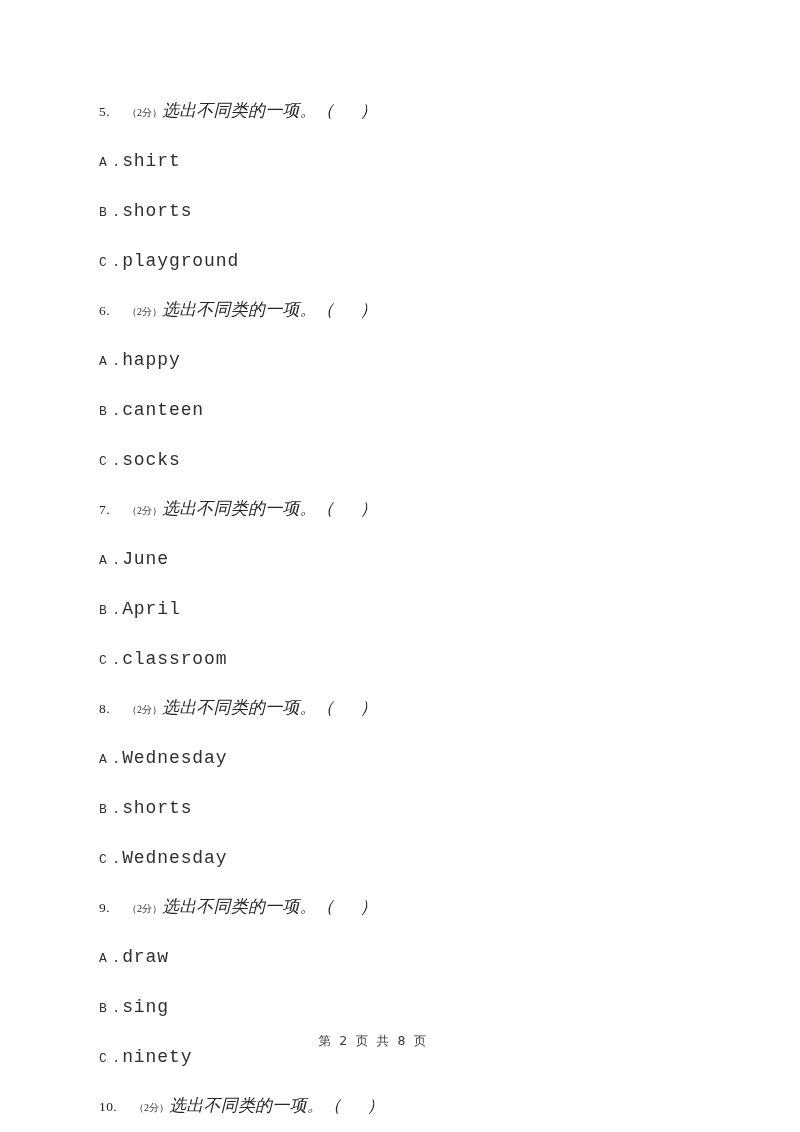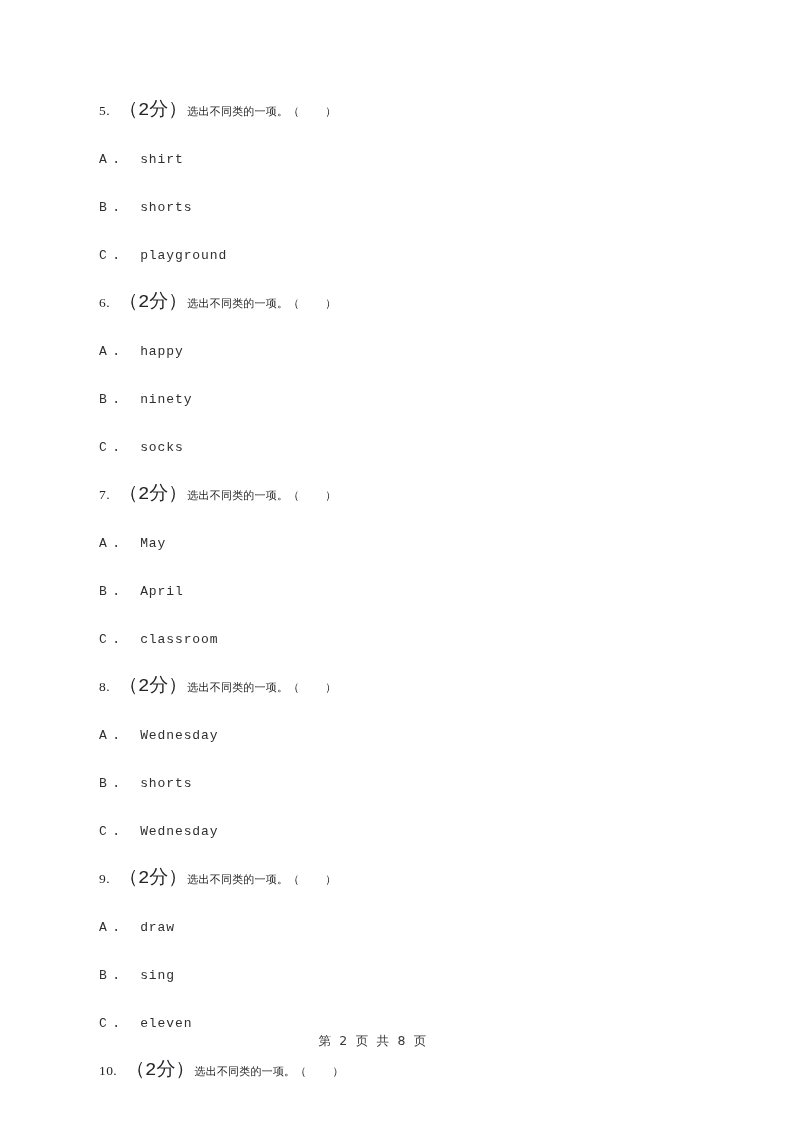--- a/index.html
+++ b/index.html
@@ -43,26 +43,28 @@
   }
   .question:first-child { margin-top: 0; }
 
   .q-num {
     font-family: "Liberation Serif", "DejaVu Serif", serif;
     letter-spacing: 0.4px;
     margin-right: 9px;
   }
   .q-text {
     font-family: "DejaVu Sans", "Liberation Sans", sans-serif;
-    font-size: 11px;
+    font-size: 17px;
     letter-spacing: 0.2px;
+    font-style: italic;
   }
   .q-score {
-    font-family: Liberation Mono, monospace;
-    font-size: 19px;
+    font-family: Liberation Serif, serif;
+    font-size: 10px;
+    margin-left: 8px;
   }
   .q-blank {
     display: inline-block;
     width: 26px;
   }
 
   
   .option {
     display: flex;
     align-items: baseline;
@@ -77,23 +79,23 @@
     font-size: 13px;
     letter-spacing: 0.5px;
   }
   .opt-dot {
     font-family: "Liberation Mono", "DejaVu Sans Mono", monospace;
     font-size: 13px;
     margin: 0 2px 0 5px;
   }
   .opt-text {
     font-family: "Liberation Mono", "DejaVu Sans Mono", monospace;
-    font-size: 13px;
+    font-size: 18px;
     letter-spacing: 0.9px;
-    margin-left: 18px;
+    margin-left: 0;
   }
 
   
   .option.first-opt { margin-top: 28px; }
   
   .question.after-opt { margin-top: 26px; }
 
   
   .footer {
     position: absolute;
@@ -142,92 +144,92 @@
         <span class="q-text">）</span>
       </div>
       <div class="option first-opt">
         <span class="opt-letter">A</span>
         <span class="opt-dot">.</span>
         <span class="opt-text">happy</span>
       </div>
       <div class="option">
         <span class="opt-letter">B</span>
         <span class="opt-dot">.</span>
+        <span class="opt-text">canteen</span>
+      </div>
+      <div class="option">
+        <span class="opt-letter">C</span>
+        <span class="opt-dot">.</span>
+        <span class="opt-text">socks</span>
+      </div>
+      <div class="question after-opt">
+        <span class="q-num">7.</span>
+        <span class="q-score">（2分）</span>
+        <span class="q-text">选出不同类的一项。（</span>
+        <span class="q-blank"></span>
+        <span class="q-text">）</span>
+      </div>
+      <div class="option first-opt">
+        <span class="opt-letter">A</span>
+        <span class="opt-dot">.</span>
+        <span class="opt-text">June</span>
+      </div>
+      <div class="option">
+        <span class="opt-letter">B</span>
+        <span class="opt-dot">.</span>
+        <span class="opt-text">April</span>
+      </div>
+      <div class="option">
+        <span class="opt-letter">C</span>
+        <span class="opt-dot">.</span>
+        <span class="opt-text">classroom</span>
+      </div>
+      <div class="question after-opt">
+        <span class="q-num">8.</span>
+        <span class="q-score">（2分）</span>
+        <span class="q-text">选出不同类的一项。（</span>
+        <span class="q-blank"></span>
+        <span class="q-text">）</span>
+      </div>
+      <div class="option first-opt">
+        <span class="opt-letter">A</span>
+        <span class="opt-dot">.</span>
+        <span class="opt-text">Wednesday</span>
+      </div>
+      <div class="option">
+        <span class="opt-letter">B</span>
+        <span class="opt-dot">.</span>
+        <span class="opt-text">shorts</span>
+      </div>
+      <div class="option">
+        <span class="opt-letter">C</span>
+        <span class="opt-dot">.</span>
+        <span class="opt-text">Wednesday</span>
+      </div>
+      <div class="question after-opt">
+        <span class="q-num">9.</span>
+        <span class="q-score">（2分）</span>
+        <span class="q-text">选出不同类的一项。（</span>
+        <span class="q-blank"></span>
+        <span class="q-text">）</span>
+      </div>
+      <div class="option first-opt">
+        <span class="opt-letter">A</span>
+        <span class="opt-dot">.</span>
+        <span class="opt-text">draw</span>
+      </div>
+      <div class="option">
+        <span class="opt-letter">B</span>
+        <span class="opt-dot">.</span>
+        <span class="opt-text">sing</span>
+      </div>
+      <div class="option">
+        <span class="opt-letter">C</span>
+        <span class="opt-dot">.</span>
         <span class="opt-text">ninety</span>
-      </div>
-      <div class="option">
-        <span class="opt-letter">C</span>
-        <span class="opt-dot">.</span>
-        <span class="opt-text">socks</span>
-      </div>
-      <div class="question after-opt">
-        <span class="q-num">7.</span>
-        <span class="q-score">（2分）</span>
-        <span class="q-text">选出不同类的一项。（</span>
-        <span class="q-blank"></span>
-        <span class="q-text">）</span>
-      </div>
-      <div class="option first-opt">
-        <span class="opt-letter">A</span>
-        <span class="opt-dot">.</span>
-        <span class="opt-text">May</span>
-      </div>
-      <div class="option">
-        <span class="opt-letter">B</span>
-        <span class="opt-dot">.</span>
-        <span class="opt-text">April</span>
-      </div>
-      <div class="option">
-        <span class="opt-letter">C</span>
-        <span class="opt-dot">.</span>
-        <span class="opt-text">classroom</span>
-      </div>
-      <div class="question after-opt">
-        <span class="q-num">8.</span>
-        <span class="q-score">（2分）</span>
-        <span class="q-text">选出不同类的一项。（</span>
-        <span class="q-blank"></span>
-        <span class="q-text">）</span>
-      </div>
-      <div class="option first-opt">
-        <span class="opt-letter">A</span>
-        <span class="opt-dot">.</span>
-        <span class="opt-text">Wednesday</span>
-      </div>
-      <div class="option">
-        <span class="opt-letter">B</span>
-        <span class="opt-dot">.</span>
-        <span class="opt-text">shorts</span>
-      </div>
-      <div class="option">
-        <span class="opt-letter">C</span>
-        <span class="opt-dot">.</span>
-        <span class="opt-text">Wednesday</span>
-      </div>
-      <div class="question after-opt">
-        <span class="q-num">9.</span>
-        <span class="q-score">（2分）</span>
-        <span class="q-text">选出不同类的一项。（</span>
-        <span class="q-blank"></span>
-        <span class="q-text">）</span>
-      </div>
-      <div class="option first-opt">
-        <span class="opt-letter">A</span>
-        <span class="opt-dot">.</span>
-        <span class="opt-text">draw</span>
-      </div>
-      <div class="option">
-        <span class="opt-letter">B</span>
-        <span class="opt-dot">.</span>
-        <span class="opt-text">sing</span>
-      </div>
-      <div class="option">
-        <span class="opt-letter">C</span>
-        <span class="opt-dot">.</span>
-        <span class="opt-text">eleven</span>
       </div>
       <div class="question after-opt">
         <span class="q-num">10.</span>
         <span class="q-score">（2分）</span>
         <span class="q-text">选出不同类的一项。（</span>
         <span class="q-blank"></span>
         <span class="q-text">）</span>
       </div>
     </div>
 

